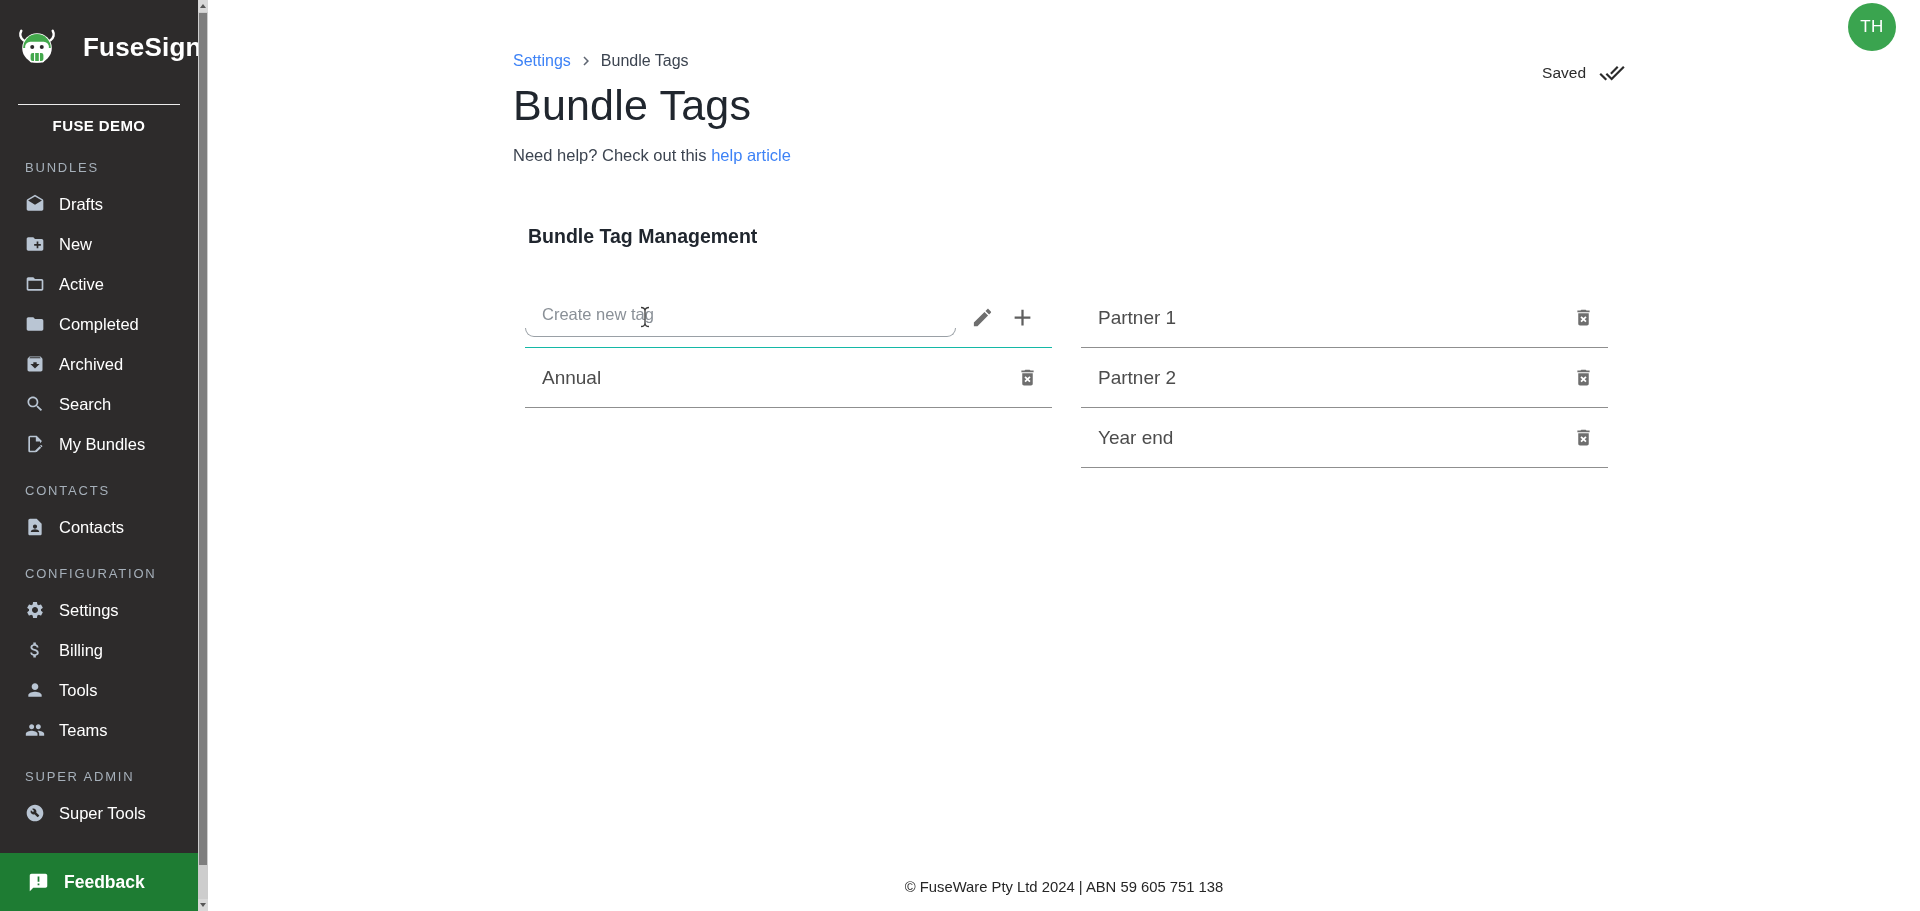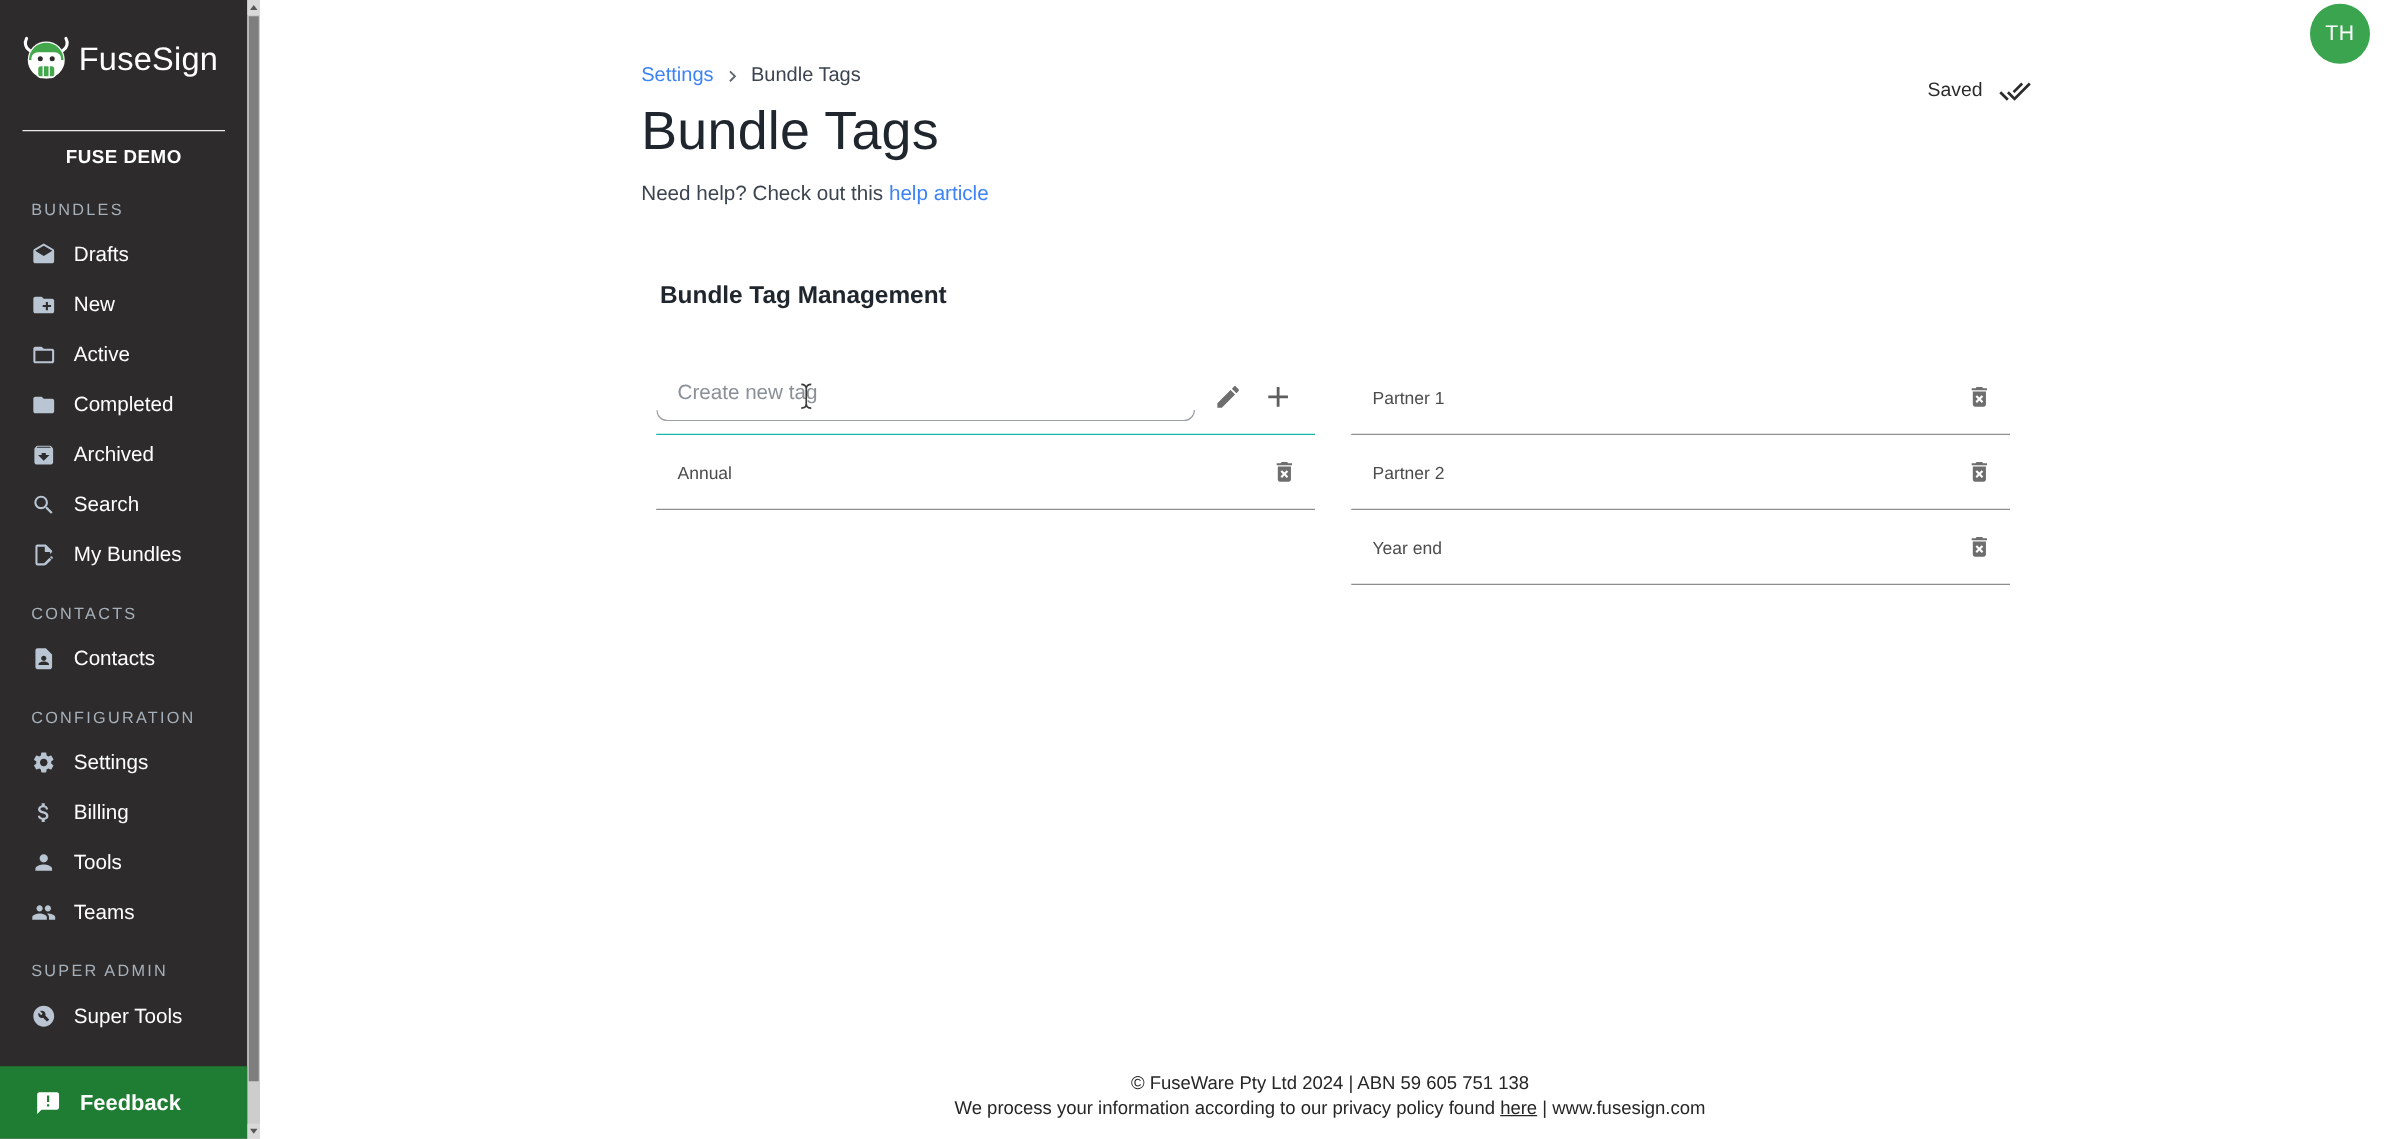--- a/index.html
+++ b/index.html
@@ -11,21 +11,21 @@
   body{
     width:1920px;height:911px;overflow:hidden;background:#fff;
     font-family:"Liberation Sans",sans-serif;color:#222;
   }
   .app{display:flex;width:100%;height:100%;}
 
   
   .sidebar{width:198px;flex-shrink:0;background:var(--sidebar-bg);color:#fff;display:flex;flex-direction:column;}
   .logo-row{display:flex;align-items:center;gap:5px;padding:26px 0 0 16px;}
   .logo-row svg{width:42px;height:42px;flex-shrink:0;}
-  .brand-name{font-size:26px;font-weight:normal;letter-spacing:.2px;}
+  .brand-name{font-size:26px;font-weight:bold;letter-spacing:.2px;margin-left:20px;}
   .sidebar-divider{border:none;border-top:1px solid #ececec;margin:36px 18px 0;}
   .workspace{margin-top:12px;text-align:center;font-size:15px;font-weight:bold;letter-spacing:.4px;}
   .nav{flex:1;overflow:hidden;}
   .nav-section-label{color:#a6b0ba;font-size:13px;font-weight:500;letter-spacing:1.8px;padding:19px 0 9px 25px;}
   .nav-section:first-child .nav-section-label{padding-top:26px;}
   .nav-item{display:flex;align-items:center;gap:14px;height:40px;padding-left:25px;font-size:16.5px;cursor:pointer;}
   .nav-item svg{width:20px;height:20px;color:#b9c5d3;flex-shrink:0;}
   .feedback-bar{height:58px;background:var(--feedback-green);display:flex;align-items:center;gap:15px;padding-left:28px;font-size:17.5px;font-weight:bold;cursor:pointer;}
   .feedback-bar svg{width:21px;height:21px;}
 
@@ -51,21 +51,21 @@
   .breadcrumb svg{width:18px;height:18px;color:#5f6672;}
   .crumb-current{color:#3c4450;}
   .page-title{margin:10px 0 0;font-size:43px;line-height:50px;font-weight:500;color:#20262e;letter-spacing:.2px;}
   .help-line{margin:16px 0 0;font-size:16.5px;color:#3c4450;}
   .help-line a{color:var(--link-blue);text-decoration:none;cursor:pointer;}
   .section-heading{margin:60px 0 0 15px;font-size:19.5px;font-weight:bold;color:#20262e;}
 
   .tag-grid{display:flex;column-gap:29px;margin:40px 0 0 12px;}
   .tag-col{width:527px;}
   .tag-row{height:60px;border-bottom:1px solid #8f8f8f;display:flex;align-items:center;padding:0 14px 0 17px;}
-  .tag-label{flex:1;font-size:14px;color:#4c4c4c;}
+  .tag-label{flex:1;font-size:19px;color:#4c4c4c;}
   .icon-btn{background:none;border:none;padding:0;cursor:pointer;display:flex;align-items:center;justify-content:center;}
   .trash-btn{width:21px;height:21px;color:#6e6e6e;}
   .trash-btn svg{width:21px;height:21px;}
 
   .create-row{height:60px;border-bottom:1px solid #14b8a6;display:flex;align-items:center;gap:15px;padding:0 16px 0 0;}
   .create-field{flex:1;position:relative;height:46px;}
   .create-field input{width:100%;height:100%;border:none;outline:none;background:transparent;
     font-family:inherit;font-size:16.5px;color:#333;padding:0 0 6px 17px;}
   .create-field input::placeholder{color:#8a9097;}
   .field-underline{position:absolute;left:0;right:0;bottom:4px;height:9px;pointer-events:none;
@@ -289,20 +289,15 @@
                   <path d="M6 19c0 1.1.9 2 2 2h8c1.1 0 2-.9 2-2V7H6v12zm2.46-7.12l1.41-1.41L12 12.59l2.12-2.12 1.41 1.41L13.41 14l2.12 2.12-1.41 1.41L12 15.41l-2.12 2.12-1.41-1.41L10.59 14l-2.13-2.12zM15.5 4l-1-1h-5l-1 1H5v2h14V4h-3.5z" fill="currentColor" fill-rule="evenodd"></path>
                 </svg>
               </button>
             </div>
           </div>
       </div>
     </div>
 
     <footer>
       <div>© FuseWare Pty Ltd 2024 | ABN 59 605 751 138</div>
-      <div>
-        <span>We process your information according to our privacy policy found</span>
-        <a>here</a>
-        <span>| www.fusesign.com</span>
-      </div>
     </footer>
   </main>
 </div>
 
 </body></html>

